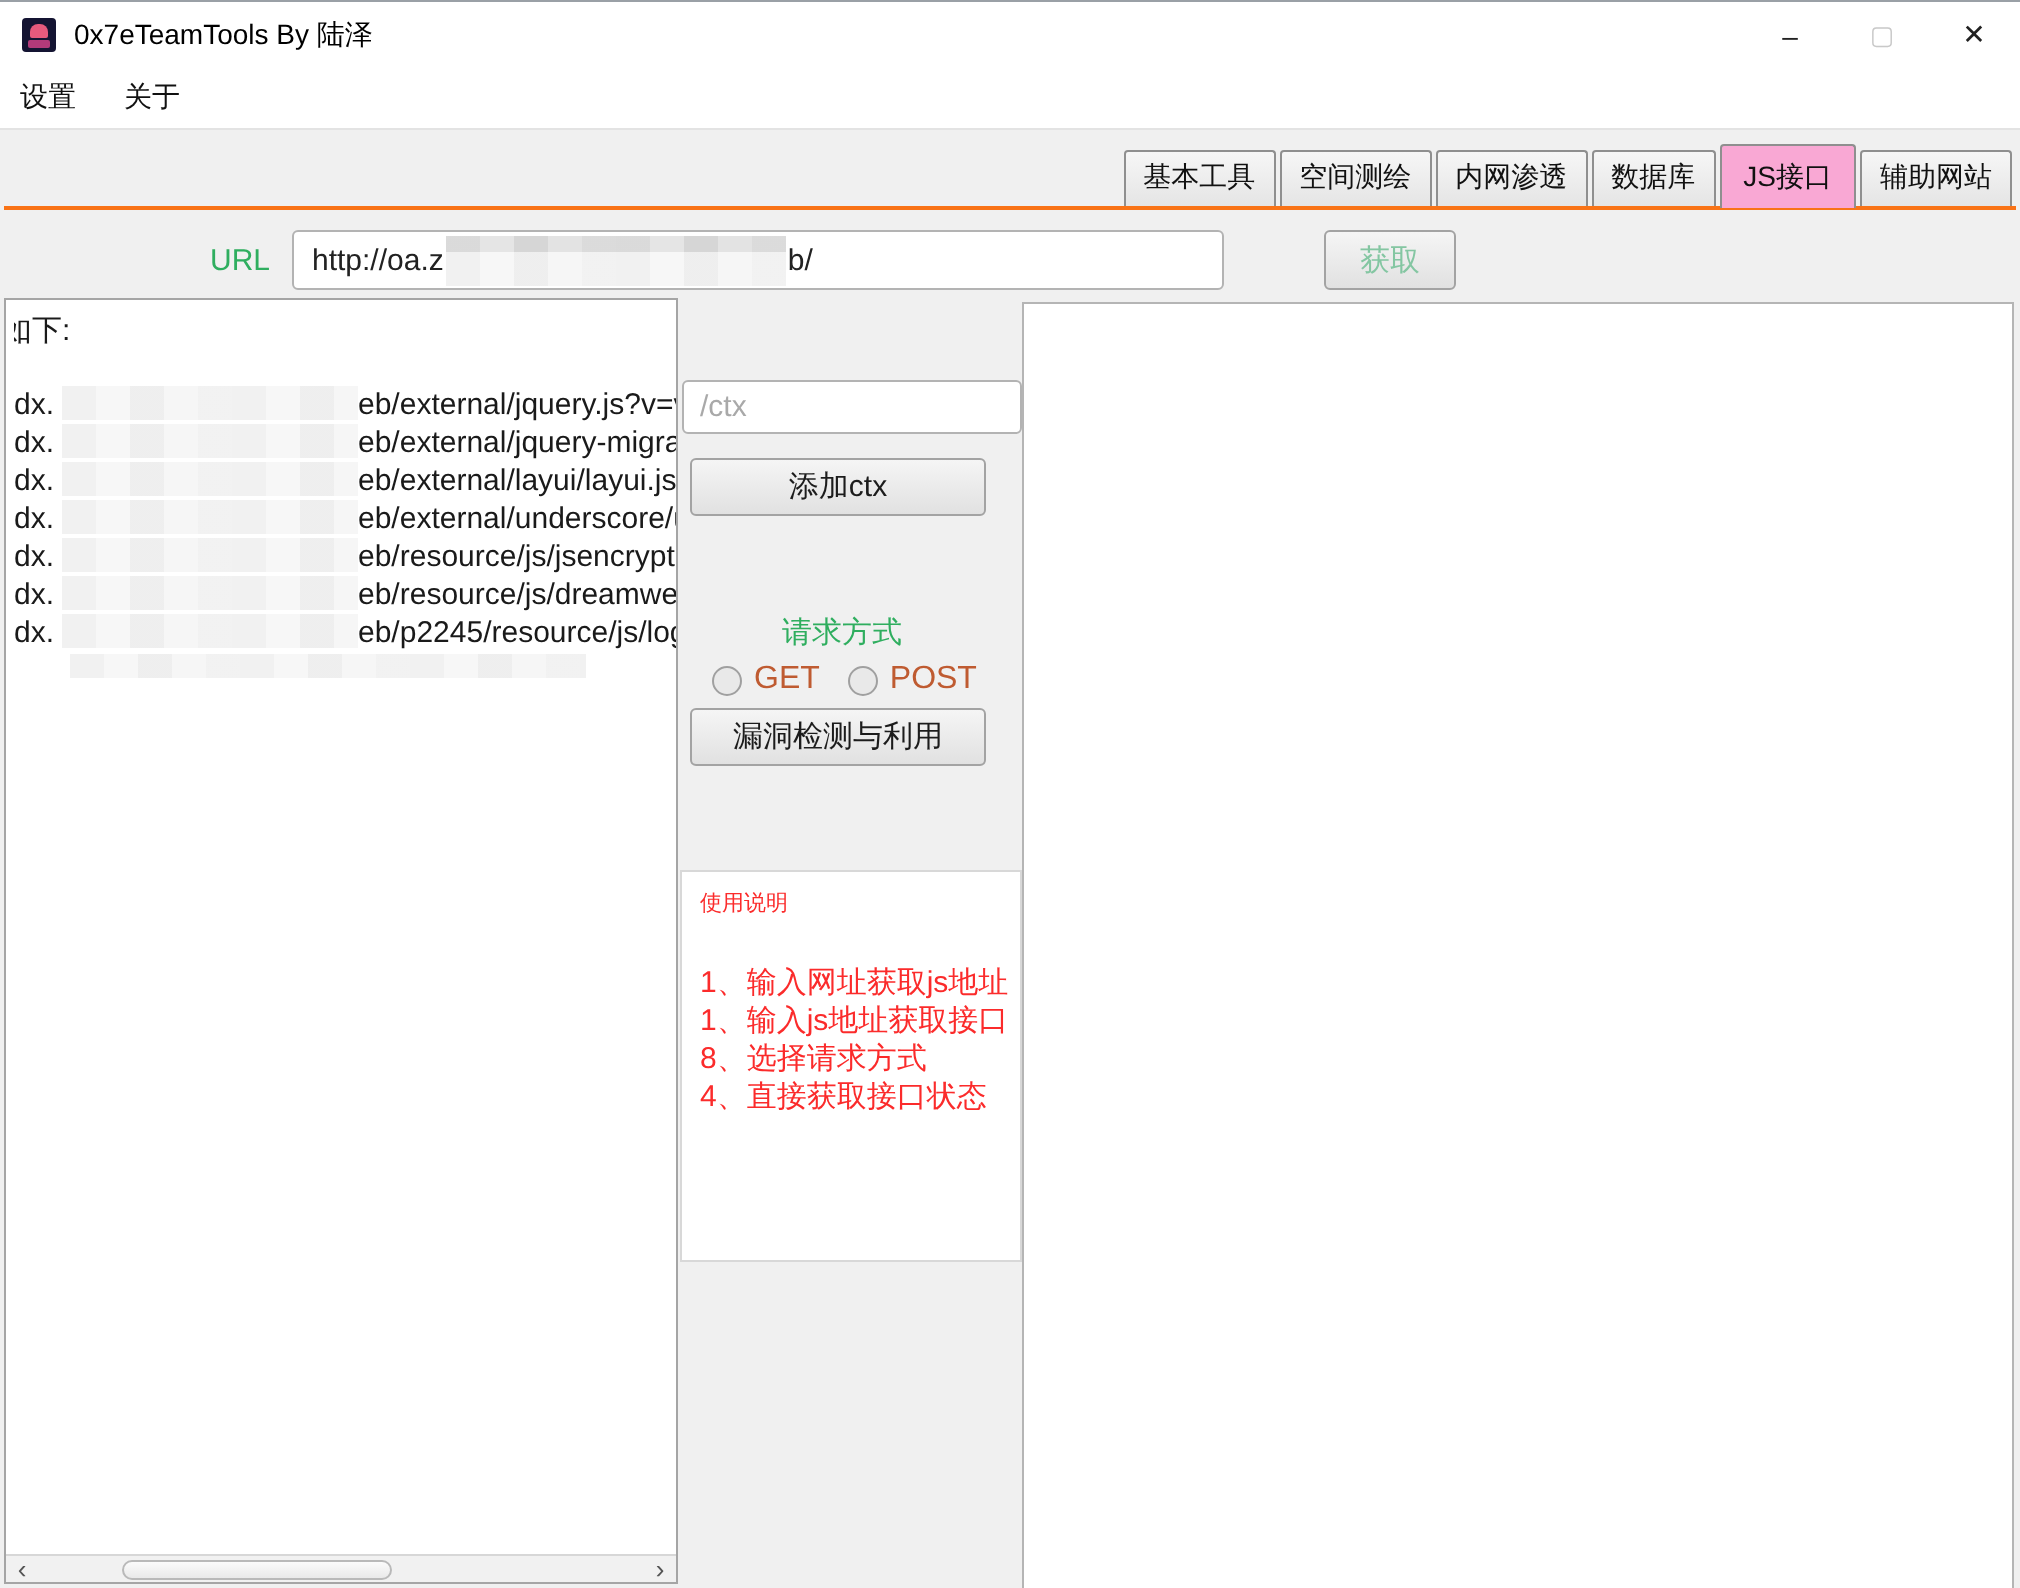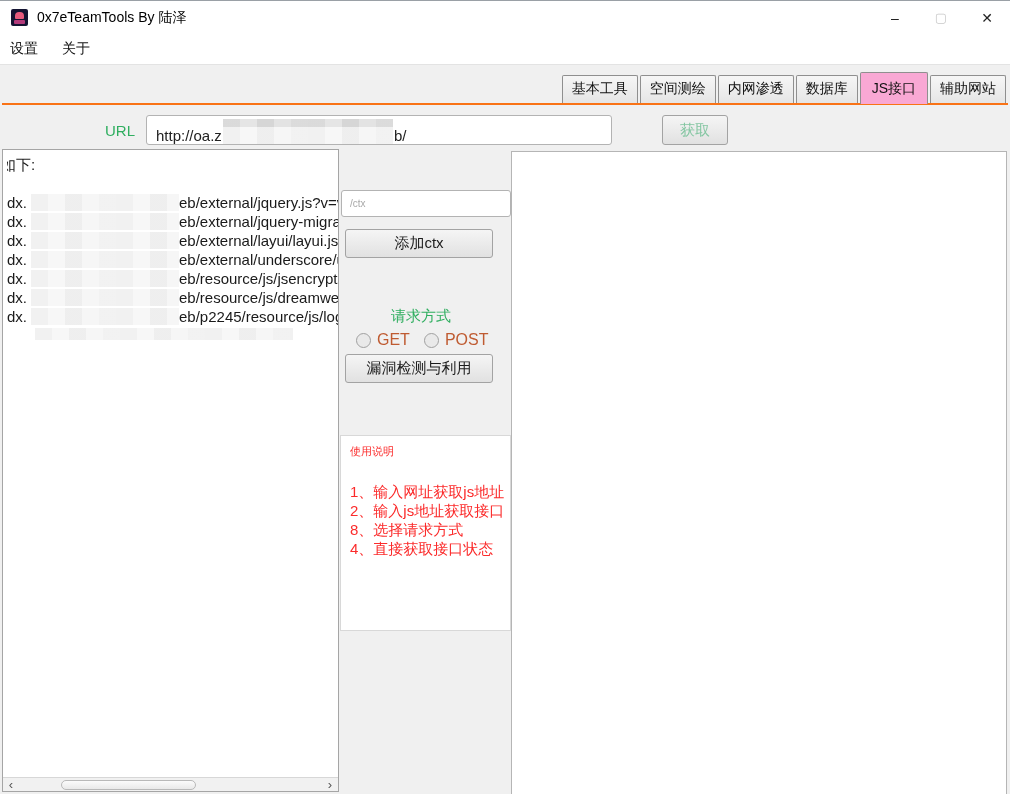--- a/index.html
+++ b/index.html
@@ -20,21 +20,21 @@
   .win-btn.max { color:#c9c9c9; font-size:13px; }
   
   .menubar { position:absolute; left:0; top:33px; width:1010px; height:31px; background:#ffffff; border-bottom:1px solid #e3e3e3; display:flex; align-items:center; padding-left:8px; }
   .menu-item { font-size:14px; color:#111; margin-right:20px; padding:3px 2px; }
   
   .tabbar { position:absolute; left:2px; top:71px; width:1006px; height:33px; display:flex; align-items:flex-end; border-bottom:2px solid #f97316; padding-left:8px;justify-content:flex-end; }
   .tab { font-size:14px; color:#111; border:1px solid #8f8f8f; border-bottom:none; background:linear-gradient(#f6f6f6,#e5e5e5); padding:4px 9px 5px 9px; margin-right:2px; white-space:nowrap; border-radius:2px 2px 0 0; }
   .tab.selected { background:#f9a8d4; padding:7px 11px 6px 11px; margin-bottom:-1px; position:relative; z-index:2; }
   
   .url-label { position:absolute; left:105px; top:121px; font-size:15px; color:#2fae5f; }
-  .url-input { position:absolute; left:146px; top:114px; width:466px; height:30px; background:#fff; border:1px solid #b3b3b3; border-radius:3px; display:flex; align-items:flex-end; padding-left:9px; font-size:15px; color:#222; white-space:nowrap; overflow:hidden; }
+  .url-input { position:absolute; left:146px; top:114px; width:466px; height:30px; background:#fff; border:1px solid #b3b3b3; border-radius:3px; display:flex; align-items:center; padding-left:9px; font-size:15px; color:#222; white-space:nowrap; overflow:hidden; }
   .fetch-btn { position:absolute; left:662px; top:114px; width:66px; height:30px; background:linear-gradient(#f5f5f5,#e1e1e1); border:1px solid #a3a3a3; border-radius:3px; font-size:15px; color:#84c6a2; display:flex; align-items:center; justify-content:center; }
   
   .mosaic { display:inline-block; background-color:#ebebeb;
     background-image:
       repeating-linear-gradient(0deg, rgba(255,255,255,.45) 0 17px, rgba(0,0,0,.05) 17px 34px),
       repeating-linear-gradient(90deg, #e6e6e6 0 17px, #f1f1f1 17px 34px, #e1e1e1 34px 51px, #efefef 51px 68px, #e7e7e7 68px 85px);
   }
   .url-input .mosaic { width:170px; height:25px; margin:0 1px; flex:0 0 auto; }
   
   .left-panel { position:absolute; left:2px; top:148px; width:337px; height:643px; background:#fff; border:1px solid #a5a5a5; overflow:hidden; }
@@ -44,21 +44,21 @@
   .list-row { font-size:15px; color:#1a1a1a; height:19px; line-height:19px; white-space:nowrap; }
   .list-row .row-blur { width:148px; height:17px; vertical-align:-3px; margin-left:2px; }
   .row-prefix { display:inline-block; width:22px; }
   .tail-blur { width:258px; height:12px; margin-left:28px; margin-top:1px; }
   
   .h-scrollbar { position:absolute; left:0; bottom:0; width:335px; height:14px; background:#f1f1f1; border-top:1px solid #d7d7d7; display:flex; align-items:center; }
   .scroll-arrow { width:16px; font-size:13px; color:#555; text-align:center; line-height:13px; flex:0 0 auto; }
   .scroll-track { position:relative; flex:1; height:14px; }
   .scroll-thumb { position:absolute; left:42px; top:2px; width:135px; height:10px; background:linear-gradient(#fbfbfb,#e9e9e9); border:1px solid #b9b9b9; border-radius:5px; }
   
-  .ctx-input { position:absolute; left:341px; top:189px; width:170px; height:27px; background:#fff; border:1px solid #b3b3b3; border-radius:3px; font-size:10px; padding-left:8px; color:#222; font-family:"Liberation Sans",sans-serif; }
+  .ctx-input { position:absolute; left:341px; top:189px; width:170px; height:27px; background:#fff; border:1px solid #b3b3b3; border-radius:3px; font-size:15px; padding-left:8px; color:#222; font-family:"Liberation Sans",sans-serif; }
   .ctx-input::placeholder { color:#a9a9a9; }
   .btn { background:linear-gradient(#f5f5f5,#e1e1e1); border:1px solid #a3a3a3; border-radius:3px; font-size:15px; color:#1c1c1c; display:flex; align-items:center; justify-content:center; }
   .add-ctx-btn { position:absolute; left:345px; top:228px; width:148px; height:29px; }
   .status-btn { position:absolute; left:345px; top:353px; width:148px; height:29px; }
   .method-label { position:absolute; left:341px; top:306px; width:160px; text-align:center; font-size:15px; color:#2fae5f; }
   .method-row { position:absolute; left:356px; top:330px; display:flex; align-items:center; font-size:16px; color:#bf5b31; }
   .radio { width:15px; height:15px; border-radius:50%; background:#e9e9e9; border:1px solid #a0a0a0; margin-right:6px; flex:0 0 auto; }
   .method-row .gap { width:14px; }
   
   .usage-panel { position:absolute; left:340px; top:434px; width:171px; height:196px; background:#fff; border:1px solid #d8d8d8; padding:8px 0 0 9px; }
@@ -134,18 +134,18 @@
   <span>GET</span>
   <span class="gap"></span>
   <span class="radio"></span>
   <span>POST</span>
 </div>
 <div class="btn status-btn">漏洞检测与利用</div>
 
 <div class="usage-panel">
   <div class="usage-title">使用说明</div>
   <div class="usage-item">1、输入网址获取js地址</div>
-  <div class="usage-item">2、输入js地址获取接口</div>
+  <div class="usage-item">1、输入js地址获取接口</div>
   <div class="usage-item">8、选择请求方式</div>
   <div class="usage-item">4、直接获取接口状态</div>
 </div>
 
 <div class="right-panel"></div>
 
 </body></html>

